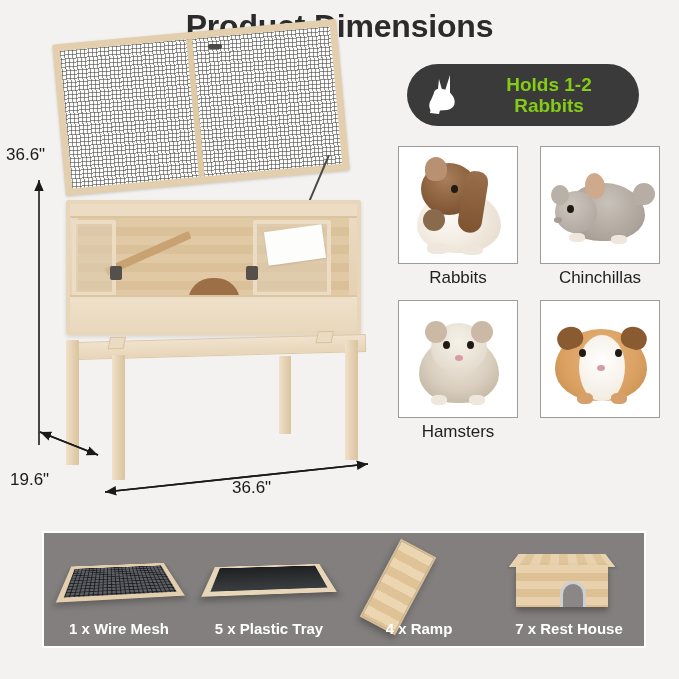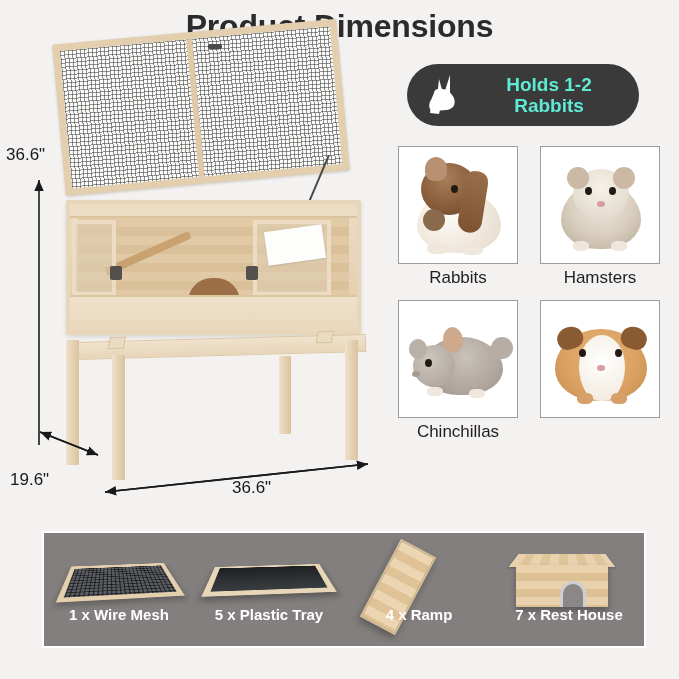--- a/index.html
+++ b/index.html
@@ -220,21 +220,21 @@
     background: #3a3a3a;
     border-radius: 31px;
     display: flex;
     align-items: center;
     padding-left: 10px;
     box-sizing: border-box;
   }
   #holds-badge-text {
     flex: 1;
     text-align: center;
-    color: #5eead4;
+    color: #84cc16;
     font-size: 19px;
     font-weight: bold;
     line-height: 1.12;
     white-space: pre-line;
     padding-right: 6px;
   }
 
   
   #animal-grid {
     position: absolute;
@@ -291,21 +291,21 @@
     position: relative;
   }
   .accessory-art {
     position: absolute;
     left: 0; right: 0; top: 8px;
     height: 68px;
   }
   .accessory-label {
     position: absolute;
     left: 0; right: 0;
-    bottom: 23px;
+    bottom: 9px;
     text-align: center;
     color: #ffffff;
     font-size: 15px;
     font-weight: bold;
     white-space: nowrap;
   }
 
   
   .acc-mesh-frame {
     position: absolute;
@@ -452,46 +452,46 @@
       <div class="a-eye" style="left:52px; top:38px;"></div>
       <div class="a-foot" style="left:28px; top:96px; width:22px; height:11px;"></div>
       <div class="a-foot" style="left:62px; top:98px; width:22px; height:10px;"></div>
       <div class="a-body" style="left:24px; top:62px; width:22px; height:22px; background:#8a6a4c; border-radius:50%;"></div>
     </div>
     <div class="animal-label">Rabbits</div>
   </div>
 
   <div class="animal-card">
     <div class="animal-photo">
+      <div class="a-body" style="left:22px; top:36px; width:82px; height:58px; background:radial-gradient(circle at 55% 35%, #c9c2ba 0%, #ada49b 60%, #8d8379 100%);"></div>
+      <div class="a-head" style="left:14px; top:44px; width:42px; height:42px; background:radial-gradient(circle at 40% 35%, #cdc6be, #a9a098);"></div>
+      <div class="a-ear" style="left:44px; top:26px; width:20px; height:26px; background:#cfa98c; border-radius:50%; transform:rotate(-8deg);"></div>
+      <div class="a-ear" style="left:10px; top:38px; width:18px; height:20px; background:#b9b0a7; border-radius:50%;"></div>
+      <div class="a-eye" style="left:26px; top:58px;"></div>
+      <div class="a-nose" style="left:13px; top:70px; background:#a79c92;"></div>
+      <div class="a-body" style="left:92px; top:36px; width:22px; height:22px; background:#b6ada4; border-radius:50% 50% 50% 0;"></div>
+      <div class="a-foot" style="left:28px; top:86px; width:16px; height:9px;"></div>
+      <div class="a-foot" style="left:70px; top:88px; width:16px; height:9px;"></div>
+    </div>
+    <div class="animal-label">Chinchillas</div>
+  </div>
+
+  <div class="animal-card">
+    <div class="animal-photo">
       <div class="a-body" style="left:20px; top:36px; width:80px; height:66px; background:radial-gradient(circle at 50% 30%, #efe9df 0%, #d8cdbd 55%, #b5a893 100%);"></div>
       <div class="a-head" style="left:32px; top:22px; width:56px; height:50px; background:radial-gradient(circle at 50% 38%, #f6f2ea, #ddd3c3);"></div>
       <div class="a-ear" style="left:26px; top:20px; width:22px; height:22px; background:#cbb9a6; border-radius:50%;"></div>
       <div class="a-ear" style="left:72px; top:20px; width:22px; height:22px; background:#cbb9a6; border-radius:50%;"></div>
       <div class="a-eye" style="left:44px; top:40px;"></div>
       <div class="a-eye" style="left:68px; top:40px;"></div>
       <div class="a-nose" style="left:56px; top:54px;"></div>
       <div class="a-foot" style="left:32px; top:94px; width:16px; height:10px;"></div>
       <div class="a-foot" style="left:70px; top:94px; width:16px; height:10px;"></div>
     </div>
     <div class="animal-label">Hamsters</div>
-  </div>
-
-  <div class="animal-card">
-    <div class="animal-photo">
-      <div class="a-body" style="left:22px; top:36px; width:82px; height:58px; background:radial-gradient(circle at 55% 35%, #c9c2ba 0%, #ada49b 60%, #8d8379 100%);"></div>
-      <div class="a-head" style="left:14px; top:44px; width:42px; height:42px; background:radial-gradient(circle at 40% 35%, #cdc6be, #a9a098);"></div>
-      <div class="a-ear" style="left:44px; top:26px; width:20px; height:26px; background:#cfa98c; border-radius:50%; transform:rotate(-8deg);"></div>
-      <div class="a-ear" style="left:10px; top:38px; width:18px; height:20px; background:#b9b0a7; border-radius:50%;"></div>
-      <div class="a-eye" style="left:26px; top:58px;"></div>
-      <div class="a-nose" style="left:13px; top:70px; background:#a79c92;"></div>
-      <div class="a-body" style="left:92px; top:36px; width:22px; height:22px; background:#b6ada4; border-radius:50% 50% 50% 0;"></div>
-      <div class="a-foot" style="left:28px; top:86px; width:16px; height:9px;"></div>
-      <div class="a-foot" style="left:70px; top:88px; width:16px; height:9px;"></div>
-    </div>
-    <div class="animal-label">Chinchillas</div>
   </div>
 
   <div class="animal-card">
     <div class="animal-photo">
       <div class="a-body" style="left:14px; top:28px; width:92px; height:72px; background:radial-gradient(circle at 50% 40%, #e8b57a 0%, #d9a061 60%, #c08a4d 100%);"></div>
       <div class="a-body" style="left:38px; top:34px; width:46px; height:66px; background:radial-gradient(circle at 50% 40%, #ffffff, #f0e8da); border-radius:50% 50% 46% 46%/48% 48% 52% 52%;"></div>
       <div class="a-ear" style="left:16px; top:26px; width:26px; height:22px; background:#8a5a31; border-radius:50% 50% 40% 40%; transform:rotate(-18deg);"></div>
       <div class="a-ear" style="left:80px; top:26px; width:26px; height:22px; background:#8a5a31; border-radius:50% 50% 40% 40%; transform:rotate(18deg);"></div>
       <div class="a-eye" style="left:38px; top:48px;"></div>
       <div class="a-eye" style="left:74px; top:48px;"></div>

